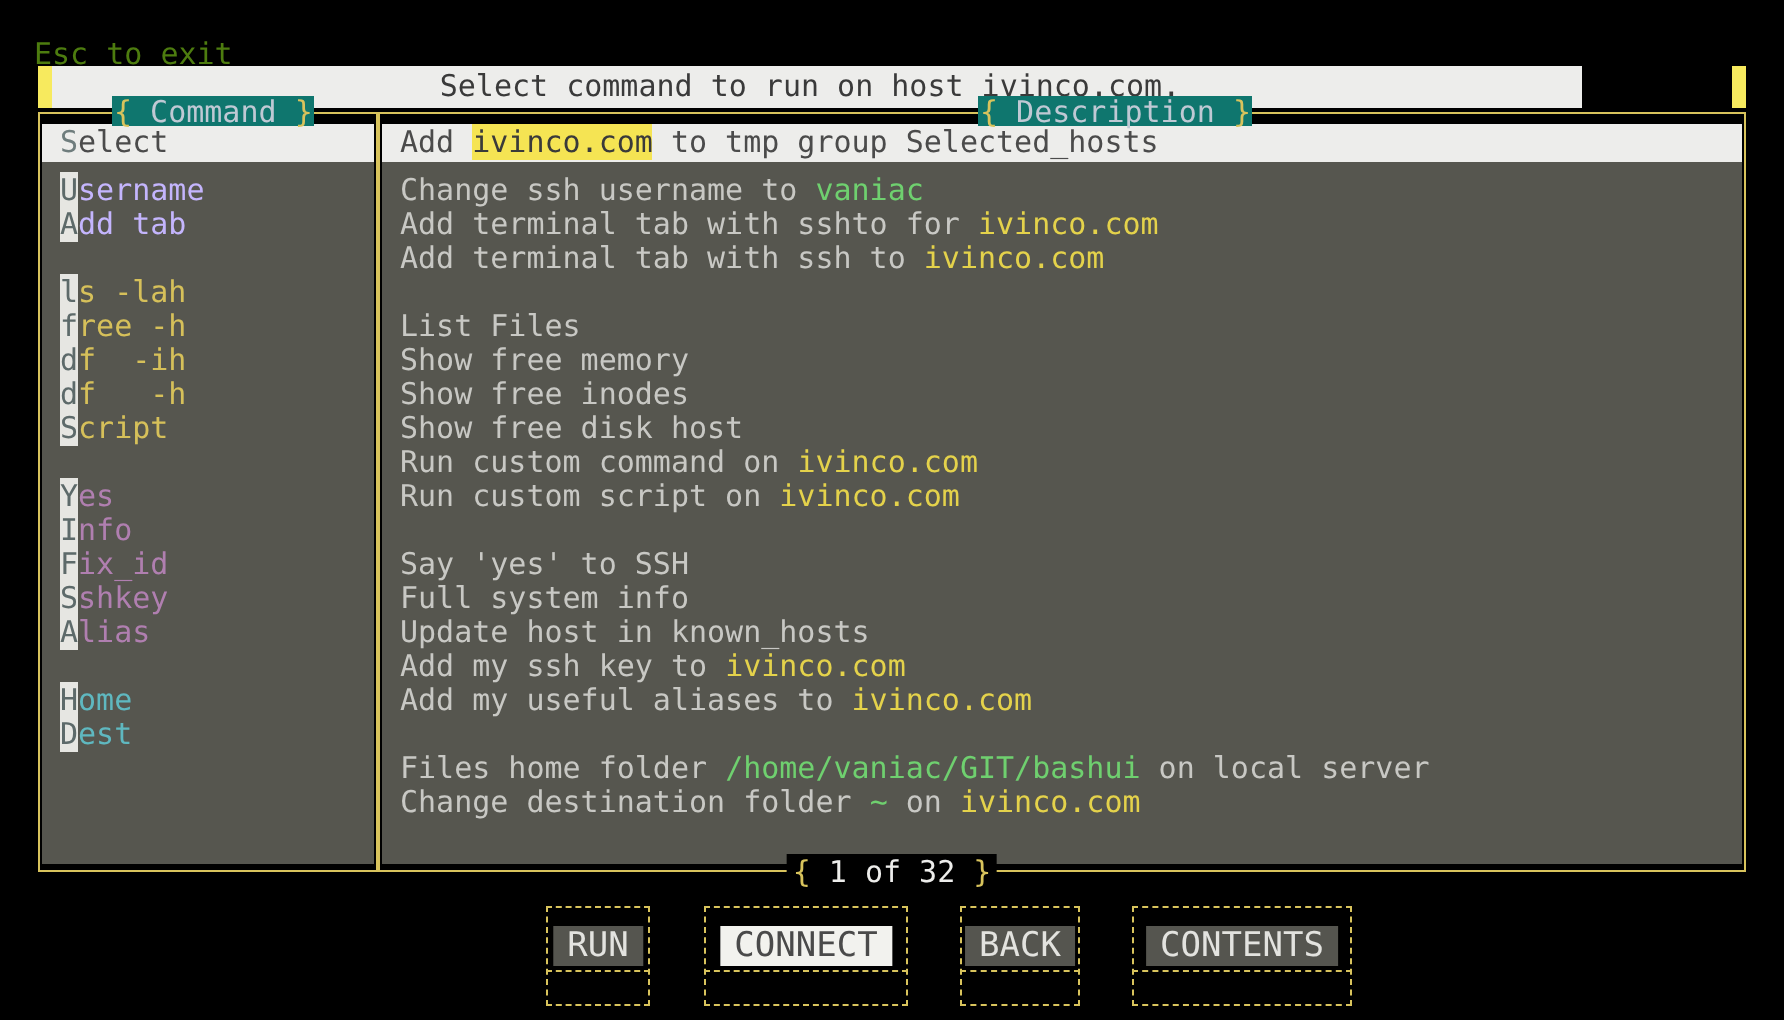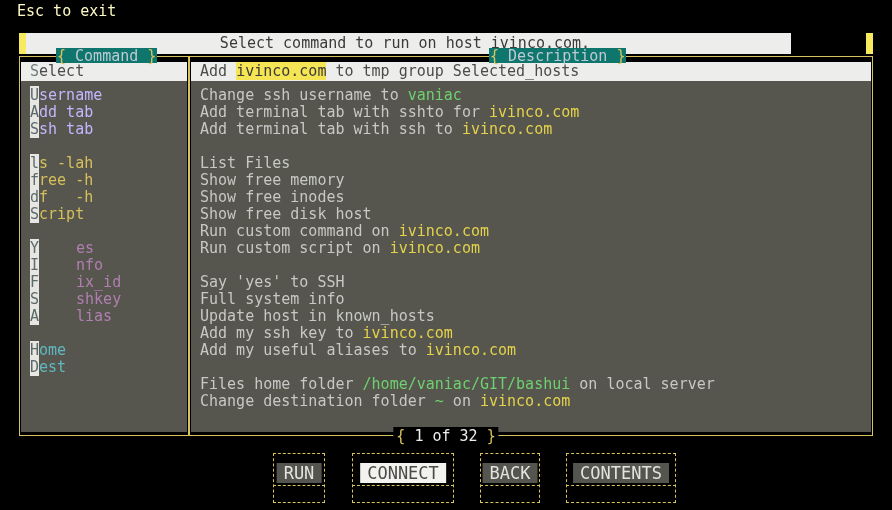--- a/index.html
+++ b/index.html
@@ -16,22 +16,22 @@
     line-height: 17px;
     color: #cccccc;
     position: relative;
     -webkit-font-smoothing: antialiased;
   }
 
   
   .esc-line {
     position: absolute;
     left: 17px;
-    top: 2px;
-    color: #fef9c3;
+    top: 18px;
+    color: #4d7c0f;
     font-size: 15px;
     line-height: 18px;
     white-space: pre;
   }
 
   
   .titlebar-wrap {
     position: absolute;
     left: 19px;
     top: 33px;
@@ -144,21 +144,21 @@
 
   
   .hot {
     background: #e6e6e2;
     color: #5d6a6a;
   }
 
   
   .c-green  { color: #c4b5fd; }
   .c-yellow { color: #d6c05a; }
-  .c-purple { color: #b07fb0; margin-left: 37px; }
+  .c-purple { color: #b07fb0; }
   .c-cyan   { color: #5fb8c0; }
 
   
   .d-text   { color: #c8c8c4; }
   .d-host   { color: #e4d24b; }
   .d-user   { color: #6fd06f; }
   .d-path   { color: #6fd06f; }
 
   
   .counter-line {
@@ -248,24 +248,24 @@
 
 <div class="panels">
 
   <div class="panel command">
     <div class="panel-title"><span class="brace">{</span><span> Command </span><span class="brace">}</span></div>
     <div class="panel-body">
       <div class="panel-header"><span class="hotkey">S</span><span>elect</span></div>
       <div class="panel-list" id="command-list">
           <div class="row"><span class="hot">U</span><span class="c-green">sername</span></div>
           <div class="row"><span class="hot">A</span><span class="c-green">dd tab</span></div>
-          <div class="row"><span class="hot">S</span><span class="c-green">sh tab</span></div>
           <div class="row blank"> </div>
           <div class="row"><span class="hot">l</span><span class="c-yellow">s -lah</span></div>
           <div class="row"><span class="hot">f</span><span class="c-yellow">ree -h</span></div>
+          <div class="row"><span class="hot">d</span><span class="c-yellow">f  -ih</span></div>
           <div class="row"><span class="hot">d</span><span class="c-yellow">f   -h</span></div>
           <div class="row"><span class="hot">S</span><span class="c-yellow">cript</span></div>
           <div class="row blank"> </div>
           <div class="row"><span class="hot">Y</span><span class="c-purple">es</span></div>
           <div class="row"><span class="hot">I</span><span class="c-purple">nfo</span></div>
           <div class="row"><span class="hot">F</span><span class="c-purple">ix_id</span></div>
           <div class="row"><span class="hot">S</span><span class="c-purple">shkey</span></div>
           <div class="row"><span class="hot">A</span><span class="c-purple">lias</span></div>
           <div class="row blank"> </div>
           <div class="row"><span class="hot">H</span><span class="c-cyan">ome</span></div>

